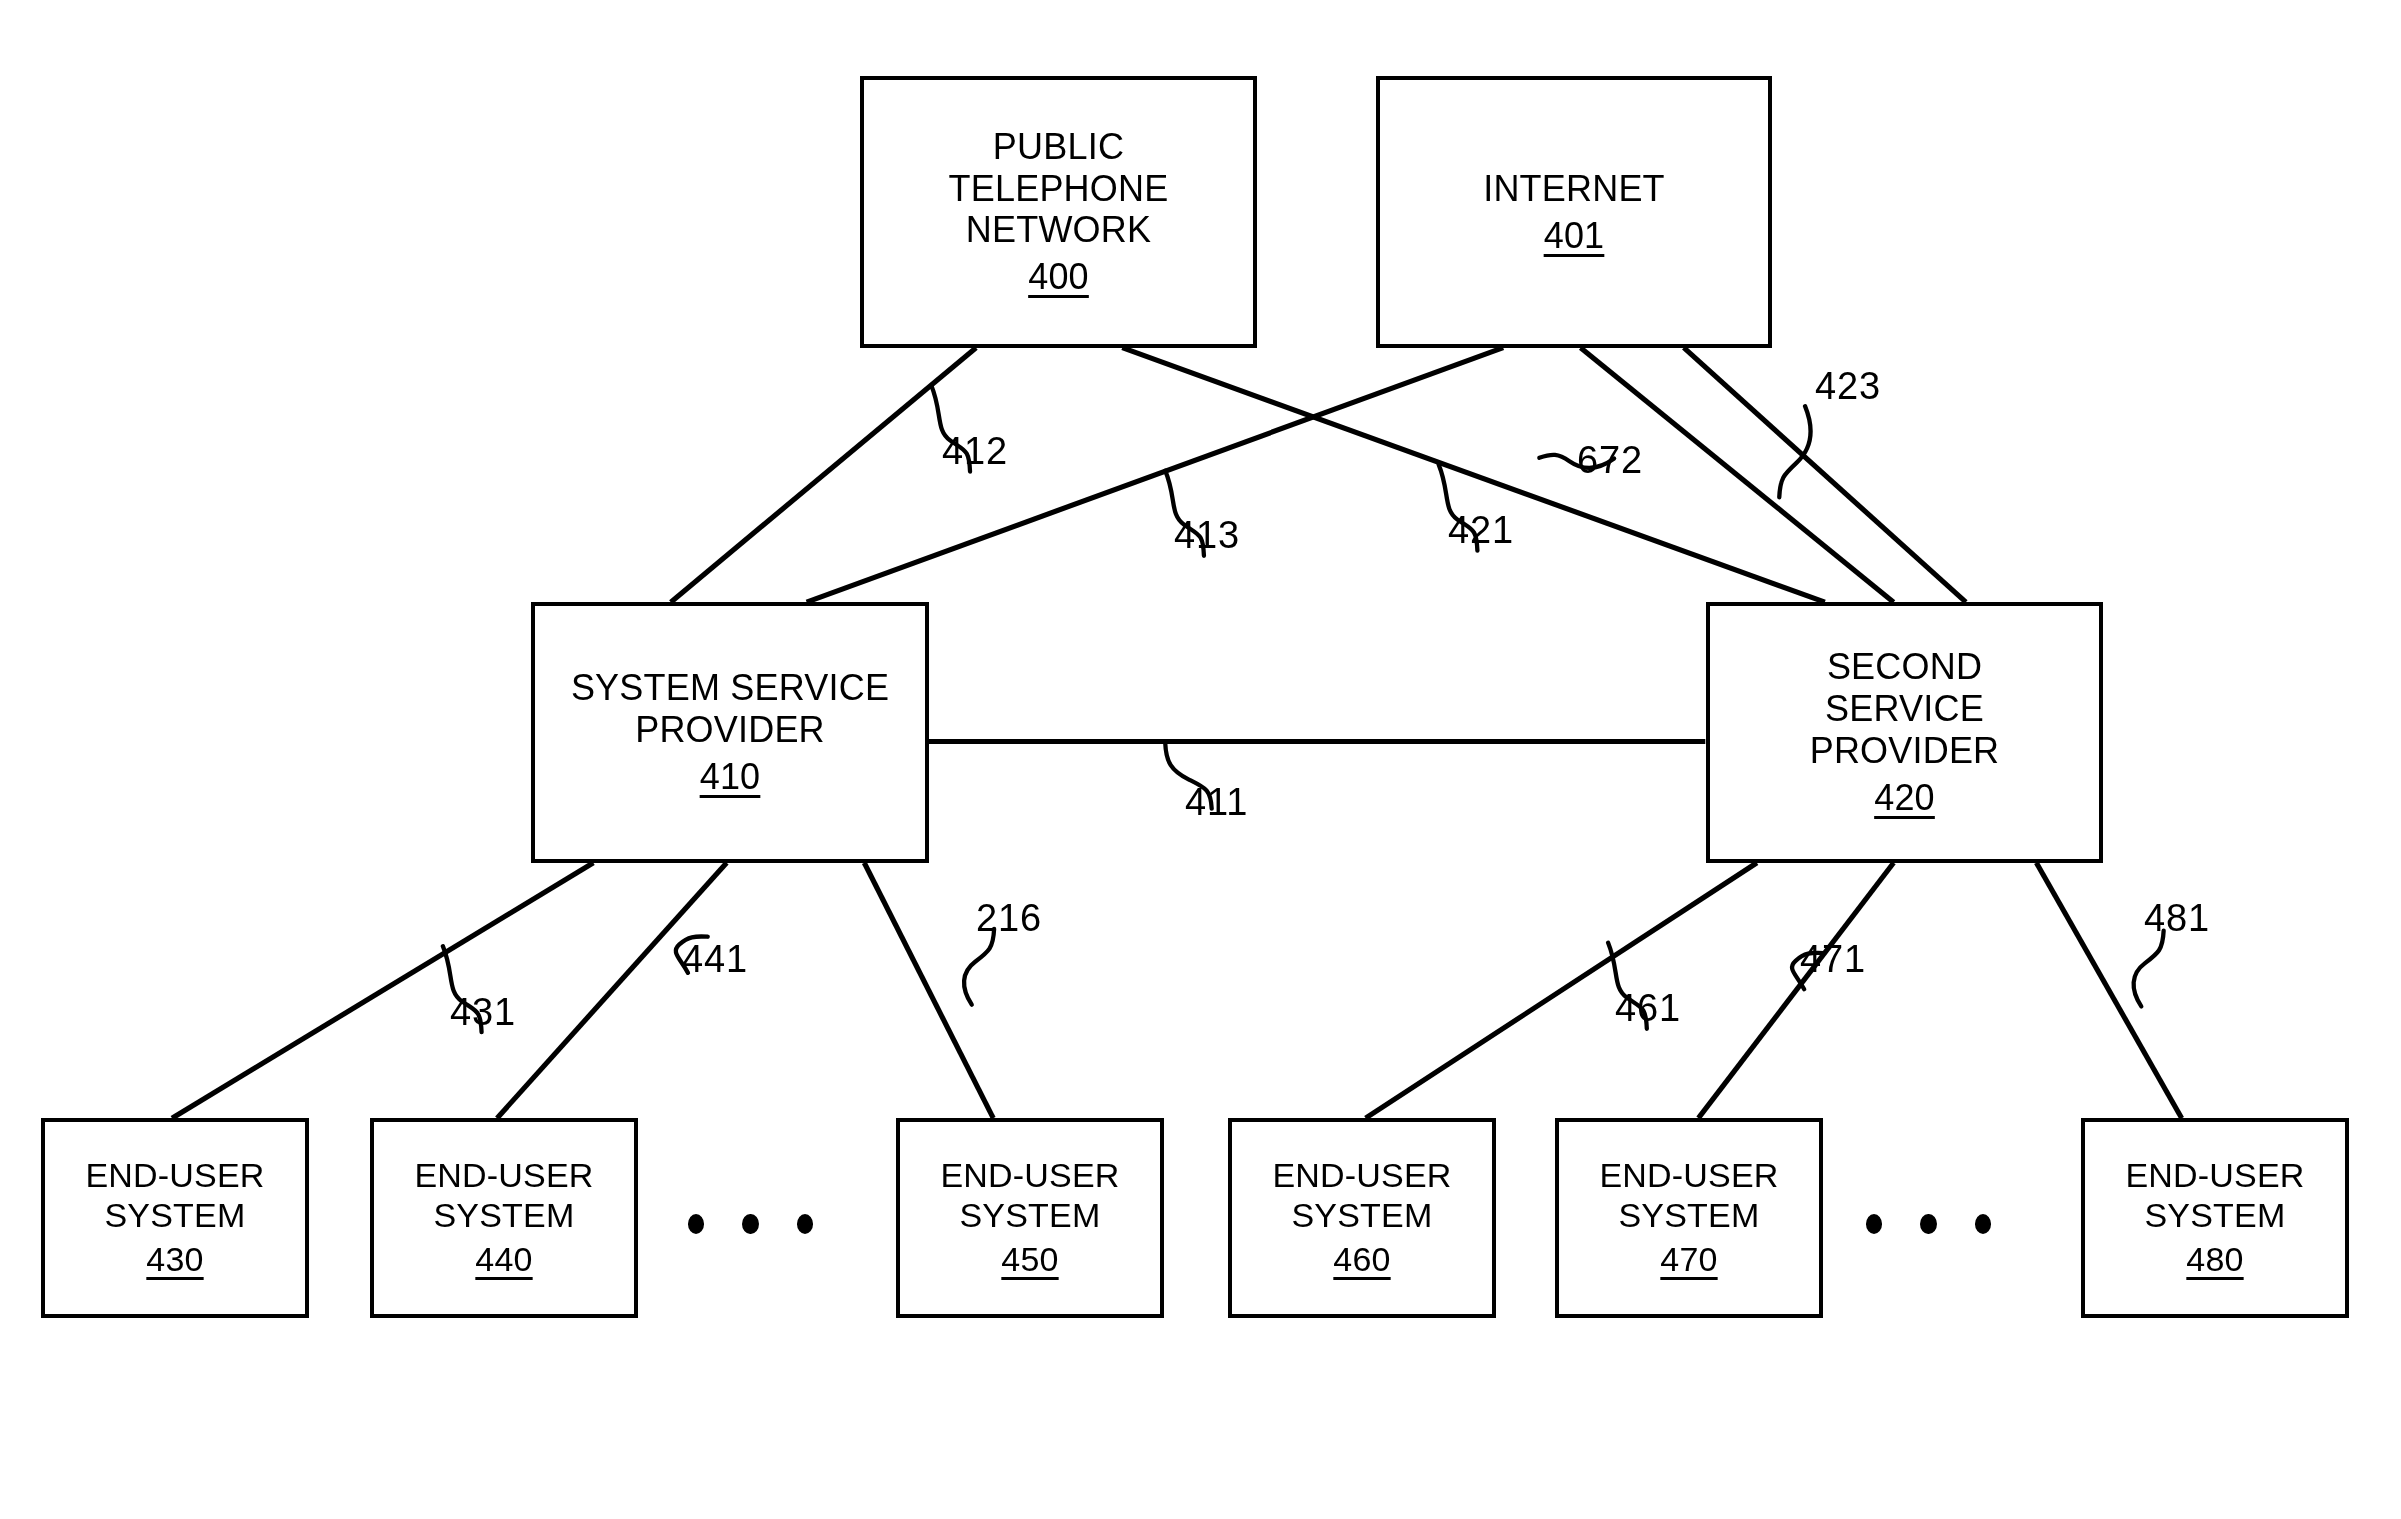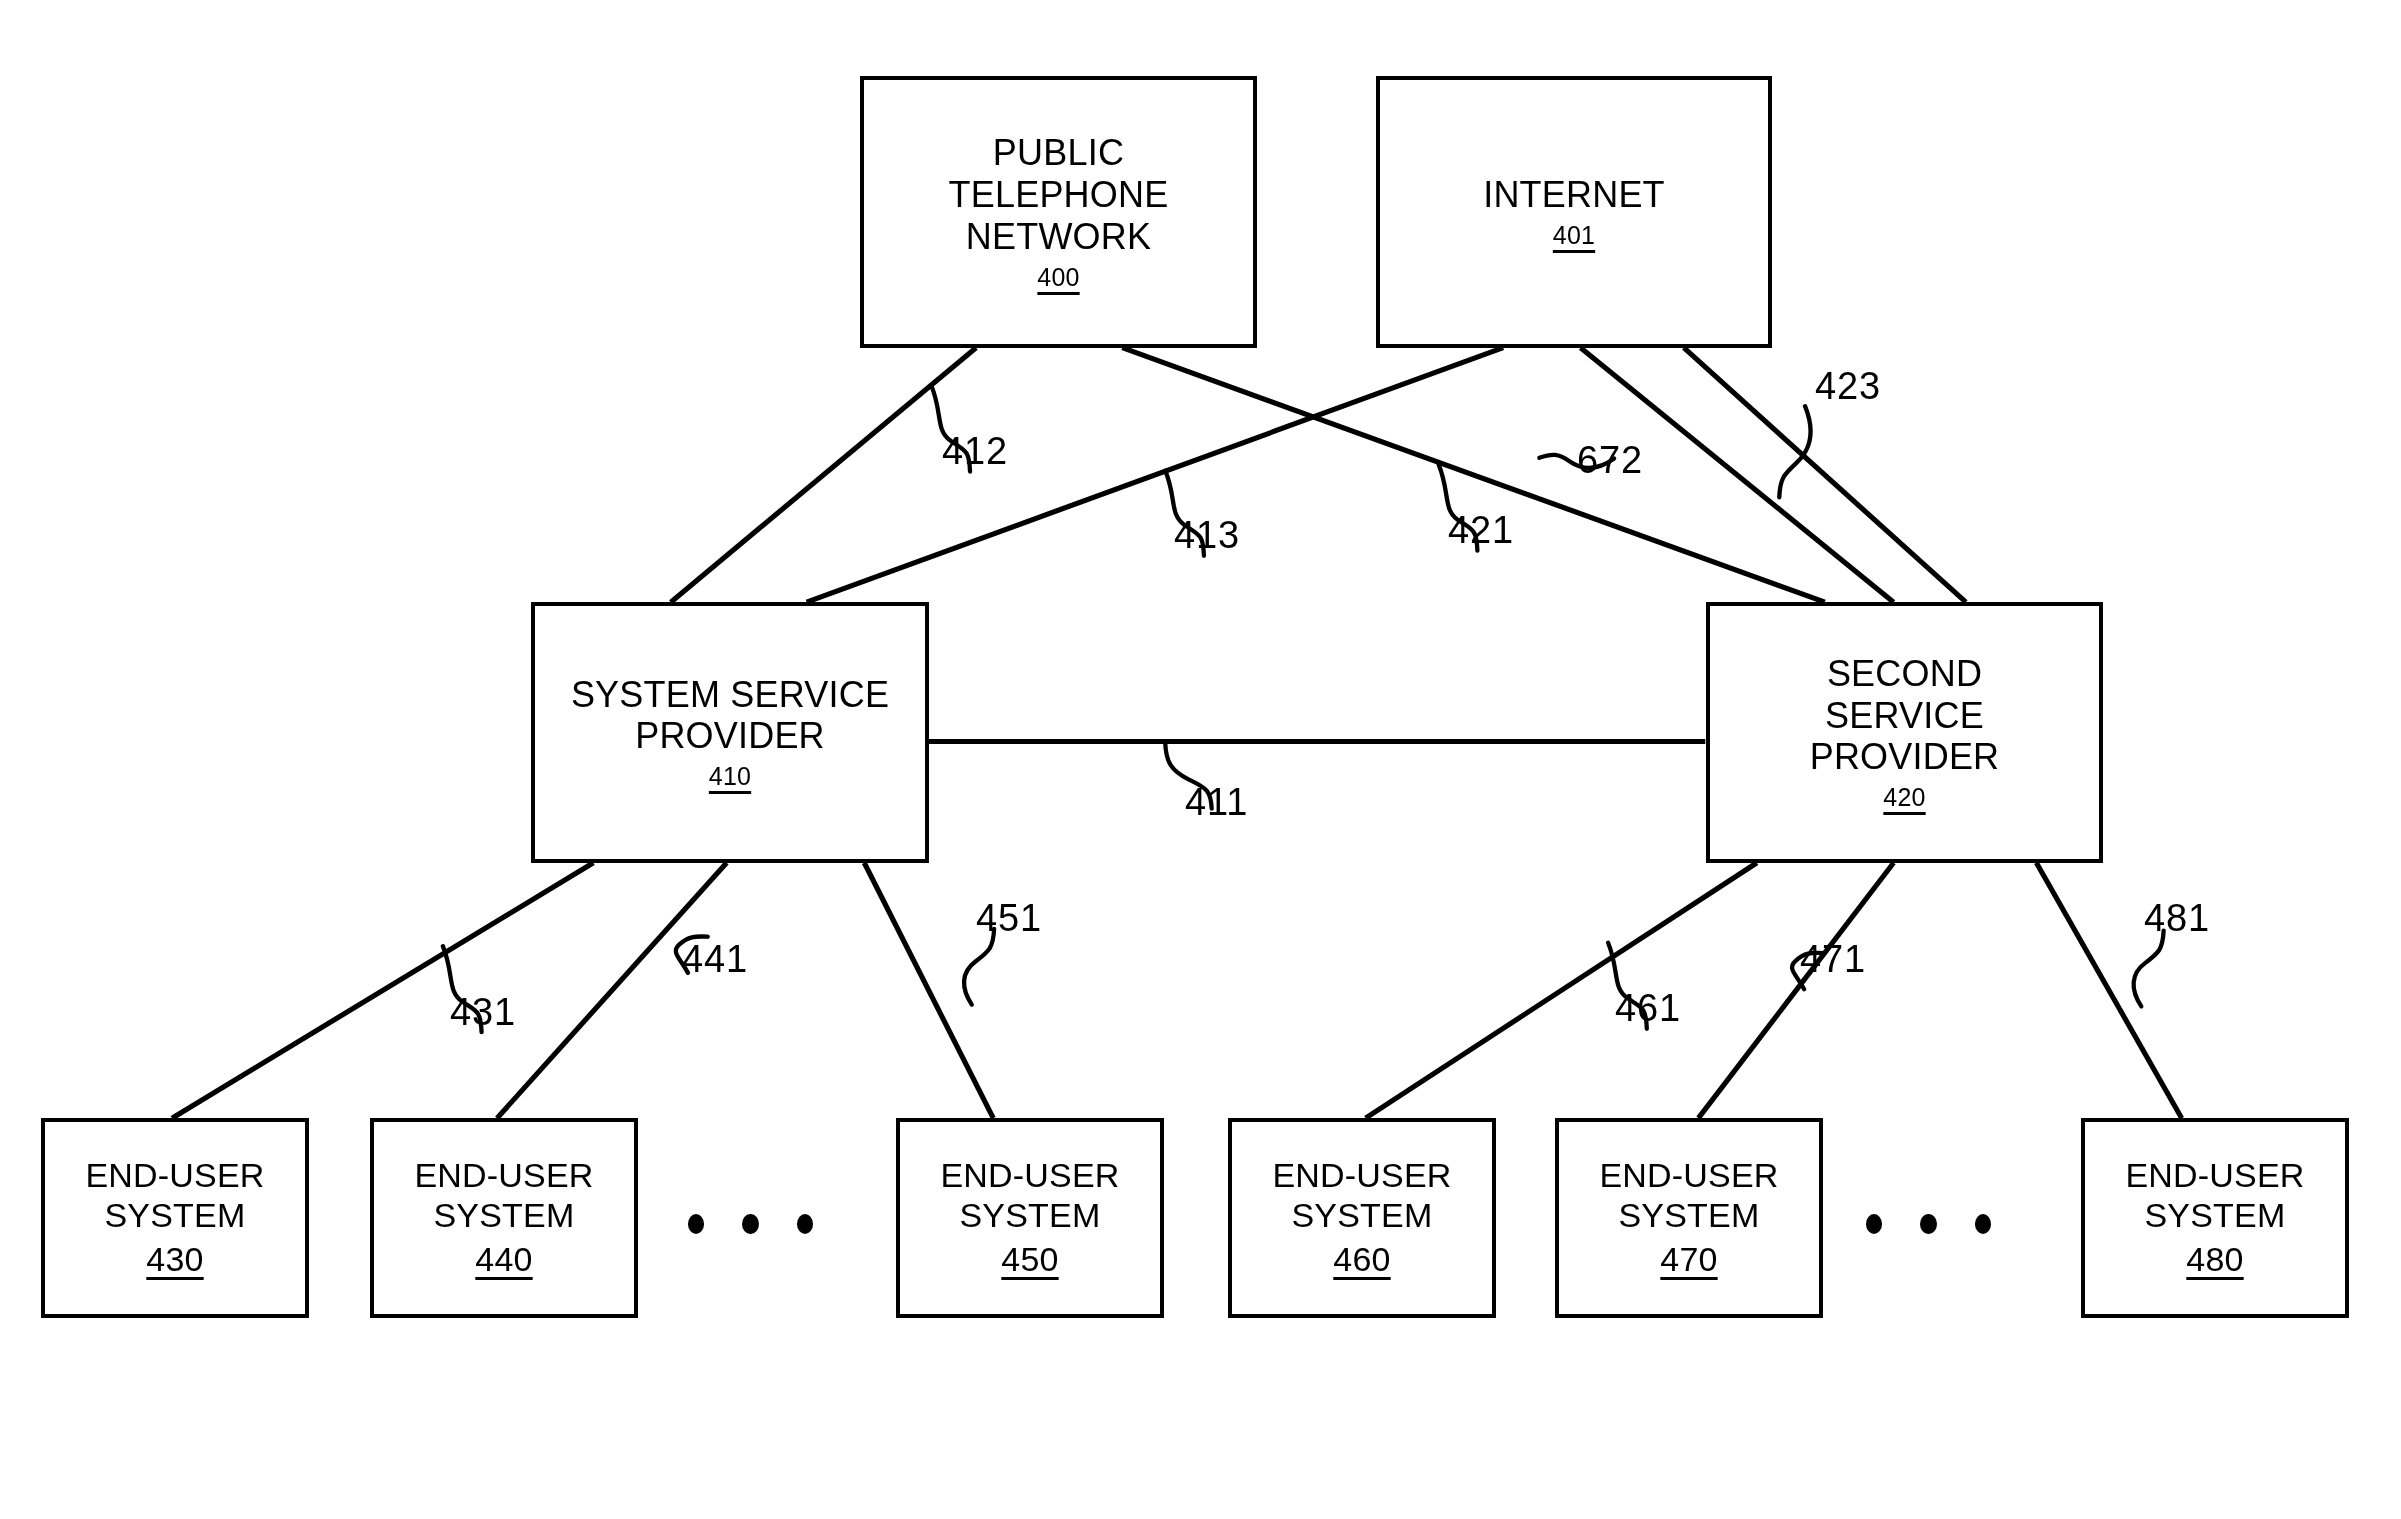--- a/index.html
+++ b/index.html
@@ -39,21 +39,21 @@
     text-align: center;
     line-height: 1.16;
     letter-spacing: 0.2px;
   }
   .node-title {
     font-size: 36px;
     white-space: pre-line;
     font-weight: 400;
   }
   .node-ref {
-    font-size: 25px;
+    font-size: 36px;
     text-decoration: underline;
     text-underline-offset: 6px;
     text-decoration-thickness: 2.6px;
     margin-top: 5.2px;
   }
   .enduser-box .node-title { font-size: 34px; }
   .enduser-box .node-ref { font-size: 34px; }
   .ref-label {
     position: absolute;
     font-size: 38px;
@@ -200,21 +200,21 @@
   <div class="ref-label" style="left:1577px; top:439px;">672</div>
 
   <div class="ref-label" style="left:1815px; top:365px;">423</div>
 
   <div class="ref-label" style="left:1185px; top:781px;">411</div>
 
   <div class="ref-label" style="left:450px; top:991px;">431</div>
 
   <div class="ref-label" style="left:682px; top:938px;">441</div>
 
-  <div class="ref-label" style="left:976px; top:897px;">451</div>
+  <div class="ref-label" style="left:976px; top:897px;">216</div>
 
   <div class="ref-label" style="left:1615px; top:987px;">461</div>
 
   <div class="ref-label" style="left:1800px; top:938px;">471</div>
 
   <div class="ref-label" style="left:2144px; top:897px;">481</div>
 
 </div>
 
 

